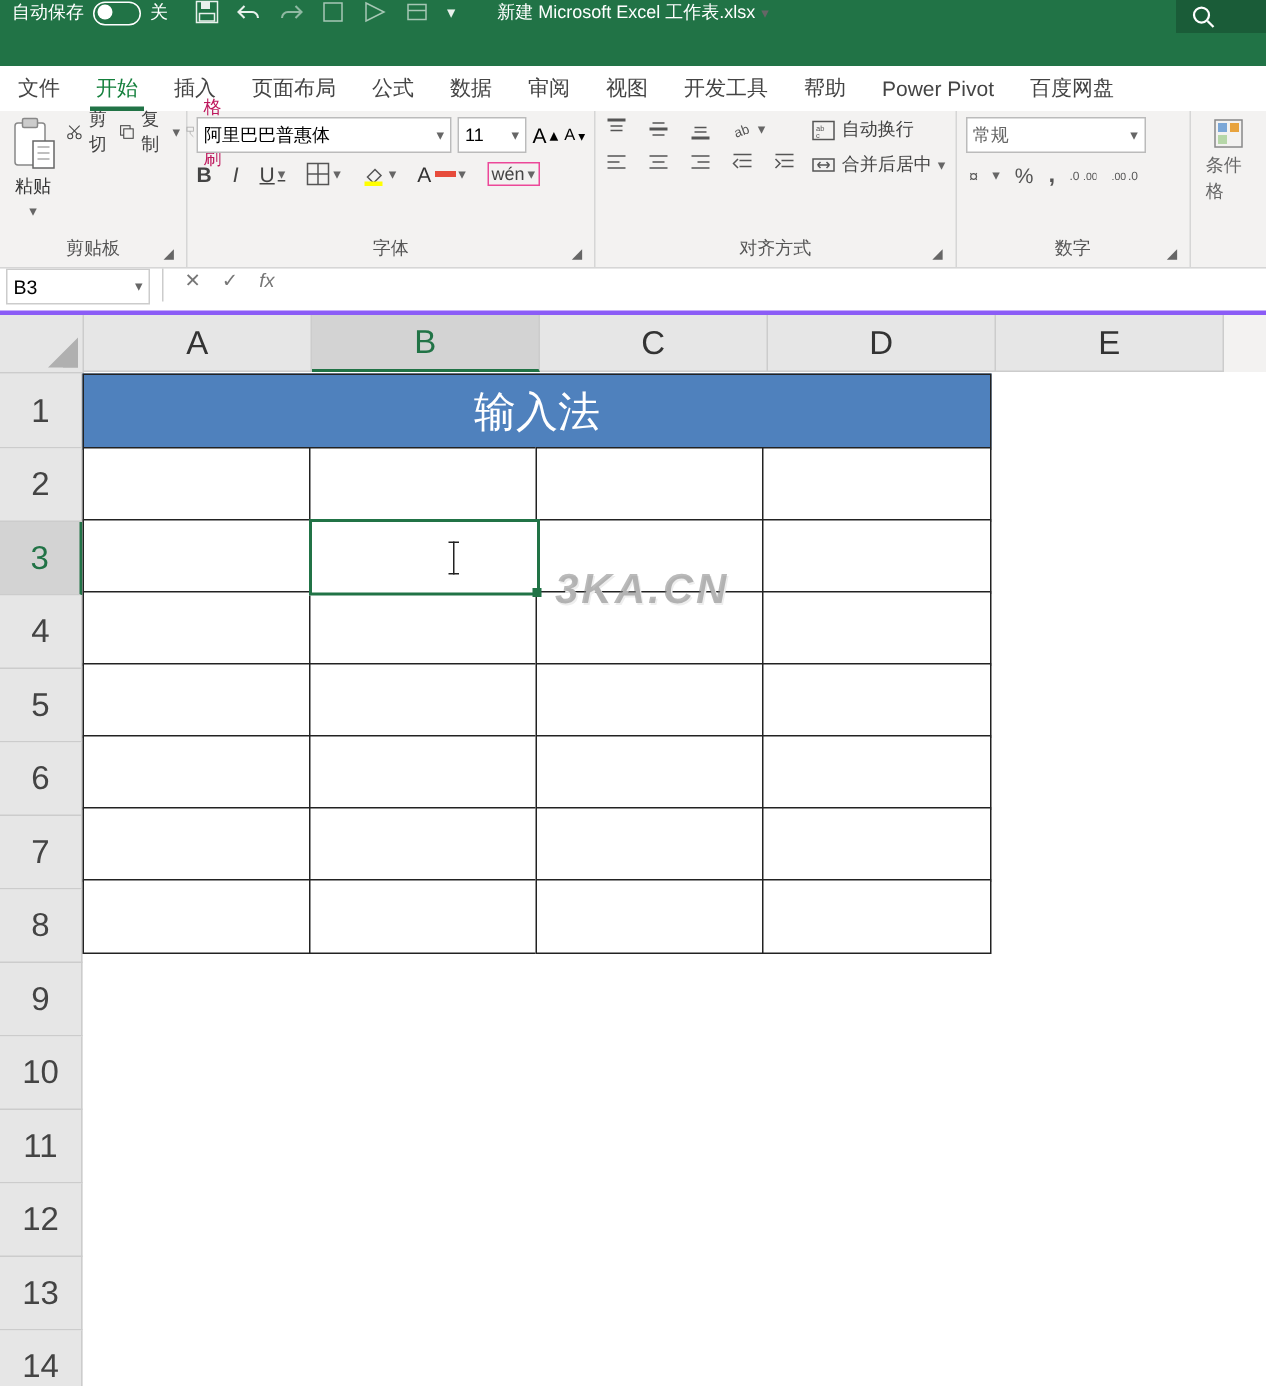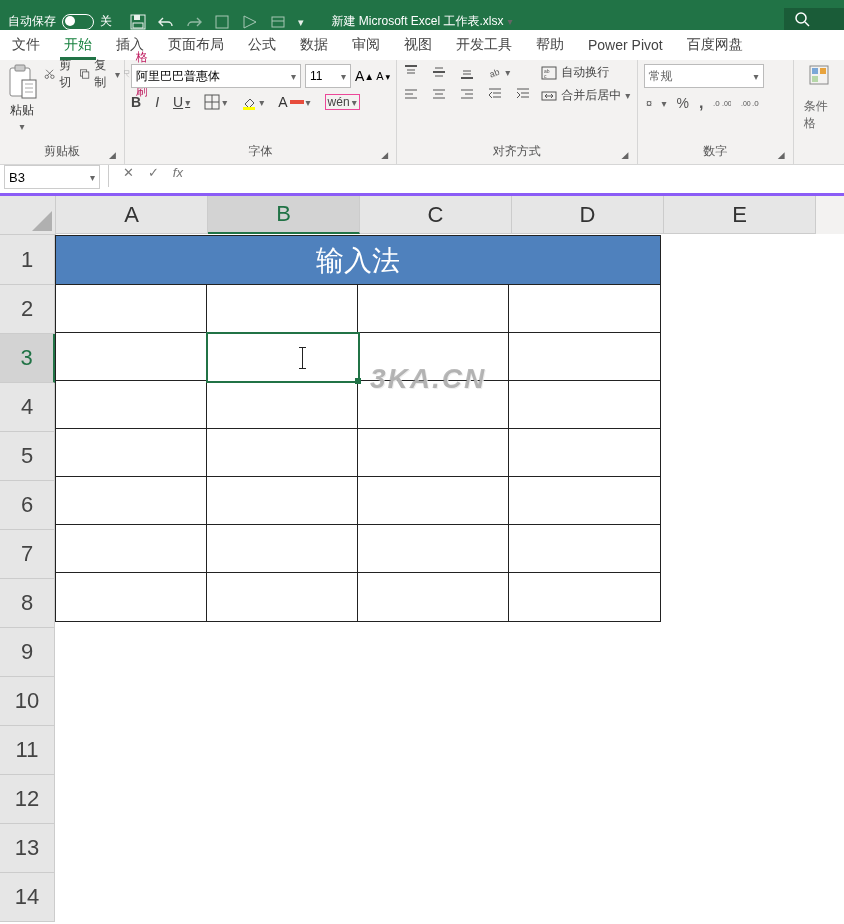--- a/index.html
+++ b/index.html
@@ -1,16 +1,16 @@
 <!DOCTYPE html>
 <html><head>
 <meta charset="utf-8">
 <style>
 html,body{margin:0;padding:0;font-family:"Microsoft YaHei",sans-serif;font-size:13px;background:#fff;overflow:hidden;width:844px;height:924px}
-.titlebar{background:#217346;height:30px;display:flex;align-items:flex-end;color:#fff;font-size:12px;position:relative}
+.titlebar{background:#217346;height:44px;display:flex;align-items:flex-start;color:#fff;font-size:12px;position:relative}
 .titlebar .autosave-grp{display:flex;align-items:center;gap:6px;padding:0 8px}
 .toggle{width:30px;height:14px;border:1px solid #fff;border-radius:8px;position:relative}
 .toggle::after{content:"";width:10px;height:10px;border-radius:50%;background:#fff;position:absolute;left:2px;top:1px}
 .qat{display:flex;align-items:center;gap:12px;padding:0 10px}
 .qat .q{opacity:.9}
 .filename{position:absolute;left:50%;transform:translateX(-50%);display:flex;gap:4px;align-items:center}
 .search-area{margin-left:auto;display:flex;align-items:center;background:#1a5c38;height:22px;padding:0 10px;width:40px}
 .tabs{height:30px;display:flex;align-items:center;background:#fff;border-bottom:0;font-size:14px}
 .tab{padding:0 12px;height:100%;display:flex;align-items:center;color:#444;cursor:pointer}
 .tab.active{color:#15803d;position:relative}
@@ -33,21 +33,21 @@
 .fontrow2{display:flex;align-items:center;gap:14px;font-size:14px;color:#444}
 .btn{cursor:pointer;display:inline-flex;align-items:center;gap:2px}
 .sq{width:16px;height:16px}
 .alignbox{display:flex;flex-direction:column;gap:6px}
 .alignrow{display:flex;align-items:center;gap:12px;color:#555}
 .merge-col{display:flex;flex-direction:column;gap:6px;font-size:12px;color:#444;margin-left:10px}
 .merge-col .line{display:flex;align-items:center;gap:4px;white-space:nowrap}
 .numfmt-box{display:flex;flex-direction:column;gap:6px}
 .numfmt{width:110px;height:22px;border:1px solid #bbb;background:#fff;font-size:12px;color:#666;padding:0 4px;display:flex;align-items:center;justify-content:space-between}
 .numrow{display:flex;align-items:center;gap:10px;color:#555}
-.styles{display:flex;flex-direction:column;align-items:center;justify-content:center;gap:12px;font-size:12px;color:#666;padding:0 4px}
+.styles{display:flex;flex-direction:column;align-items:center;justify-content:center;gap:2px;font-size:12px;color:#666;padding:0 4px}
 .fxbar{height:28px;display:flex;align-items:flex-start;border-bottom:3px solid #8b5cf6}
 .namebox{width:86px;height:22px;border:1px solid #ccc;margin:0 4px;display:flex;align-items:center;justify-content:space-between;padding:0 4px;font-size:13px;background:#fff}
 .fxsep{width:1px;height:22px;background:#ccc;margin:0 4px}
 .fxbtns{display:flex;gap:14px;color:#777;padding:0 10px}
 .fxinput{flex:1;height:22px}
 .sheet{display:flex;height:calc(924px - 30px - 30px - 104px - 28px - 2px)}
 .corner{width:55px;height:38px;background:#e6e6e6;border-right:1px solid #ccc;border-bottom:1px solid #ccc;position:relative}
 .corner::after{content:"";position:absolute;right:3px;bottom:3px;border:10px solid transparent;border-right-color:#b0b0b0;border-bottom-color:#b0b0b0}
 .colheads{flex:1;display:flex;height:38px}
 .colh{background:#e6e6e6;border-right:1px solid #ccc;border-bottom:1px solid #ccc;display:flex;align-items:center;justify-content:center;font-size:22px;color:#333}

